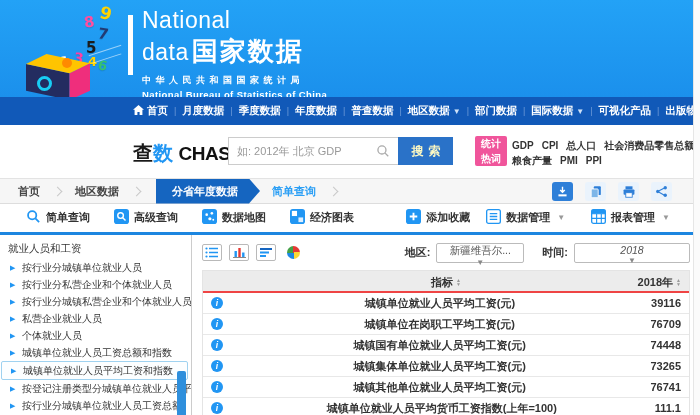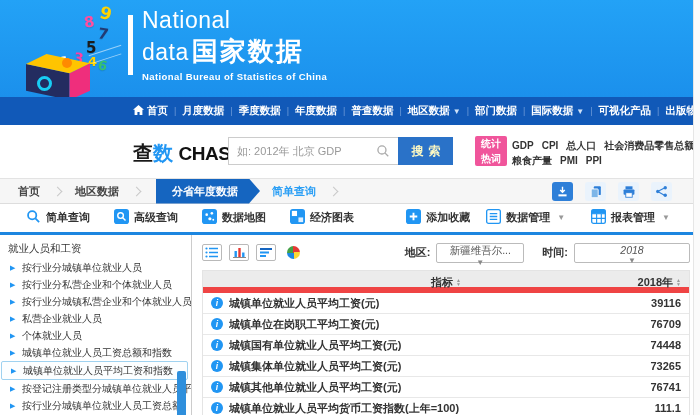--- a/index.html
+++ b/index.html
@@ -82,35 +82,35 @@
   
   .content{position:absolute;top:235px;left:0;right:0;bottom:0;display:flex;}
   .sidebar{width:192px;border-right:1px solid #ccc;position:relative;overflow:hidden;padding-top:3px;}
   .cat{font-size:10.5px;color:#333;padding:4px 8px 3px 8px;cursor:pointer;}
   .sitem{height:17px;line-height:17px;padding-left:22px;position:relative;font-size:10px;color:#333;white-space:nowrap;overflow:hidden;cursor:pointer;}
   .sitem .arr{position:absolute;left:10px;top:0;color:#2196f3;font-size:7px;}
   .sitem.sel{border:1px solid #9fd2f0;background:#fcfeff;height:19px;line-height:17px;margin:0 3px 0 1px;padding-left:21px;border-radius:2px;}
   .sitem.sel .arr{left:9px;}
   .sb-thumb{position:absolute;right:5px;bottom:-4px;width:9px;height:48px;background:#2f8fdc;border-radius:2px;cursor:pointer;}
 
-  .main{flex:1;position:relative;padding:6px 10px 0 10px;}
+  .main{flex:1;position:relative;padding:6px 10px 0 10px;text-align:center;}
   .controls{display:flex;align-items:center;height:23px;}
   .vicon{width:20px;height:17px;border:1px solid #b9b9b9;background:#fff;border-radius:2px;margin-right:7px;
          display:flex;align-items:center;justify-content:center;cursor:pointer;}
   .vicon.pie{border:none;width:16px;margin-left:2px;}
   .pie-circle{width:13px;height:13px;border-radius:50%;
               background:conic-gradient(#e53935 0 25%,#fdd835 25% 50%,#1e88e5 50% 75%,#43a047 75% 100%);}
   .filters{margin-left:auto;display:flex;align-items:center;font-size:11px;color:#333;font-weight:bold;gap:6px;}
   .select{width:88px;height:20px;border:1px solid #bbb;background:#fff;display:flex;align-items:center;justify-content:space-between;
           padding:0 6px;font-weight:normal;color:#555;font-size:10.5px;cursor:pointer;border-radius:2px;flex-direction:column;}
   .select.time{width:116px;font-style:italic;}
   .dcaret{color:#888;font-size:8px;}
 
   .tbl{margin-top:6px;border:1px solid #e4e4e4;border-bottom:none;}
-  .thead{position:relative;height:22px;background:#ececec;border-bottom:6px solid #ef4444;font-size:11px;font-weight:bold;color:#333;}
+  .thead{position:relative;height:22px;background:#ececec;border-bottom:2px solid #ef4444;font-size:11px;font-weight:bold;color:#333;}
   .th-ind{position:absolute;left:0;right:0;top:0;height:22px;display:flex;align-items:center;justify-content:center;gap:3px;}
   .th-year{position:absolute;right:8px;top:0;height:22px;display:flex;align-items:center;gap:3px;}
   .sorticon{display:inline-flex;flex-direction:column;font-size:5px;color:#999;line-height:4px;cursor:pointer;}
   .trow{height:21px;display:flex;align-items:center;border-bottom:1px solid #e8e8e8;font-size:11px;color:#333;font-weight:bold;padding:0 8px;background:#fff;}
   .info{width:12px;height:12px;min-width:12px;border-radius:50%;background:#2196f3;color:#fff;font-size:8.5px;font-weight:bold;font-style:italic;
         display:flex;align-items:center;justify-content:center;margin-right:6px;cursor:pointer;}
   .tl{flex:1;white-space:nowrap;overflow:hidden;}
   .tv{font-weight:bold;}
 
   .page-scrollbar{position:absolute;right:0;top:0;width:7px;height:415px;background:#fbfbfb;border-left:1px solid #e6e6e6;z-index:50;}
@@ -139,20 +139,21 @@
       <div class="cube-dot"></div>
       <div class="cube-ring"></div>
     </div>
     <div class="hdr-bar"></div>
     <div class="hdr-text">
       <div class="t1">National</div>
       <div class="t2">
         <span>data</span>
         <span class="cn">国家数据</span>
       </div>
+      <div class="t3">中华人民共和国国家统计局</div>
       <div class="t4">National Bureau of Statistics of China</div>
     </div>
   </header>
 
   <nav class="nav">
     <a class="nav-item">
       <span><svg width="11" height="10" viewBox="0 0 12 11">
             <path d="M6 0L0 5.2h1.7V11h3.1V7.6h2.4V11h3.1V5.2H12z" fill="#fff"></path>
           </svg></span>
       <span>首页</span>

